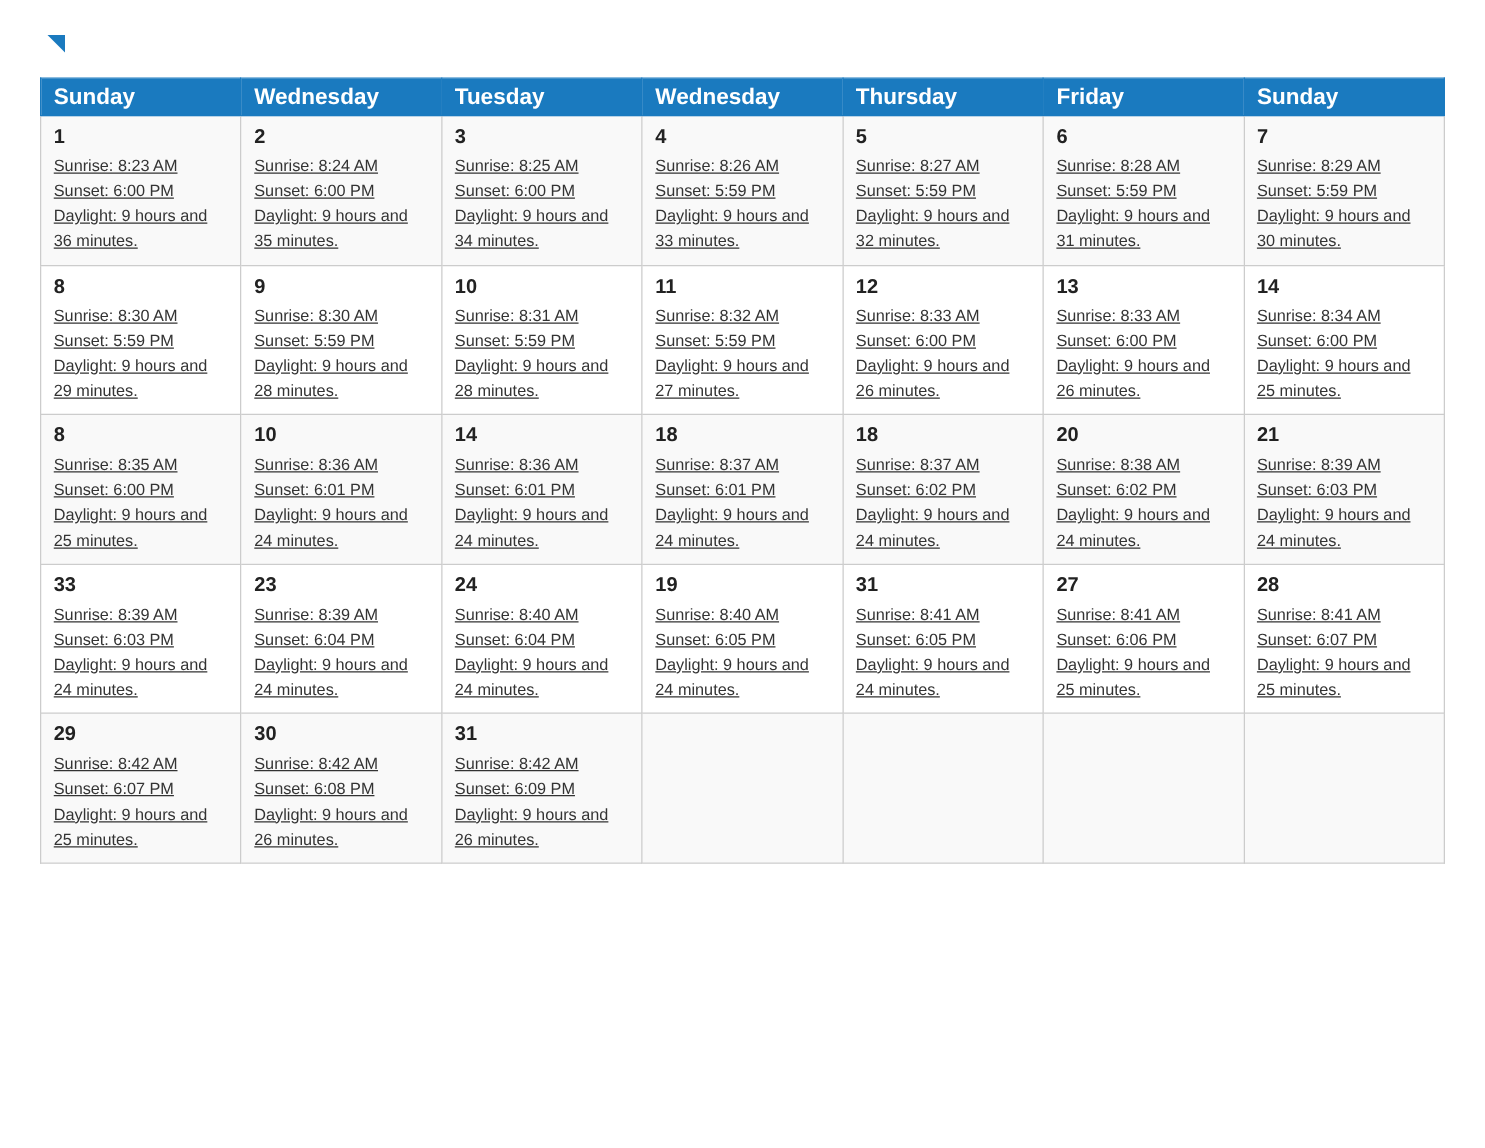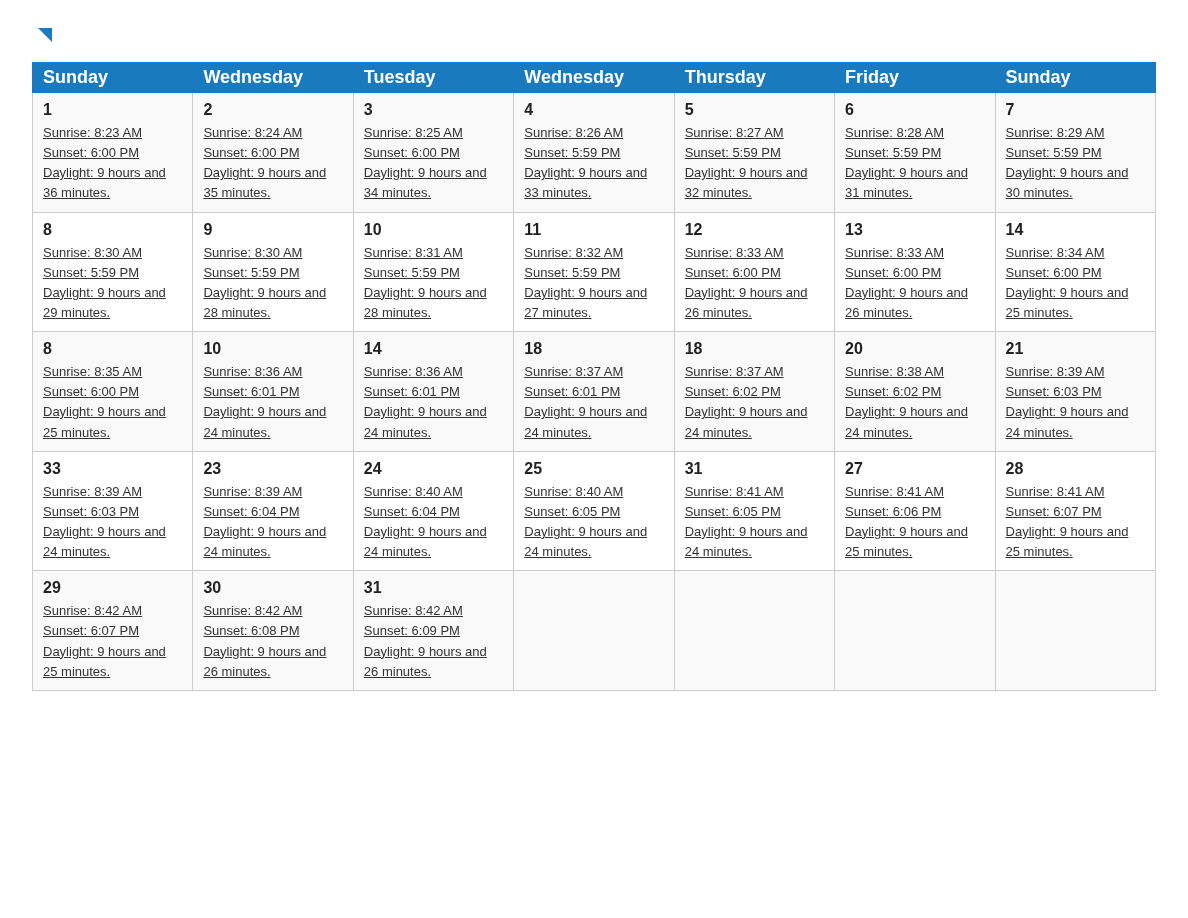--- a/index.html
+++ b/index.html
@@ -222,21 +222,21 @@
       </td>
         <td>
         <span class="day-num">23</span>
         <span class="day-info">Sunrise: 8:39 AM<br>Sunset: 6:04 PM<br>Daylight: 9 hours and 24 minutes.</span>
       </td>
         <td>
         <span class="day-num">24</span>
         <span class="day-info">Sunrise: 8:40 AM<br>Sunset: 6:04 PM<br>Daylight: 9 hours and 24 minutes.</span>
       </td>
         <td>
-        <span class="day-num">25</span>
+        <span class="day-num">19</span>
         <span class="day-info">Sunrise: 8:40 AM<br>Sunset: 6:05 PM<br>Daylight: 9 hours and 24 minutes.</span>
       </td>
         <td>
         <span class="day-num">31</span>
         <span class="day-info">Sunrise: 8:41 AM<br>Sunset: 6:05 PM<br>Daylight: 9 hours and 24 minutes.</span>
       </td>
         <td>
         <span class="day-num">27</span>
         <span class="day-info">Sunrise: 8:41 AM<br>Sunset: 6:06 PM<br>Daylight: 9 hours and 25 minutes.</span>
       </td>

